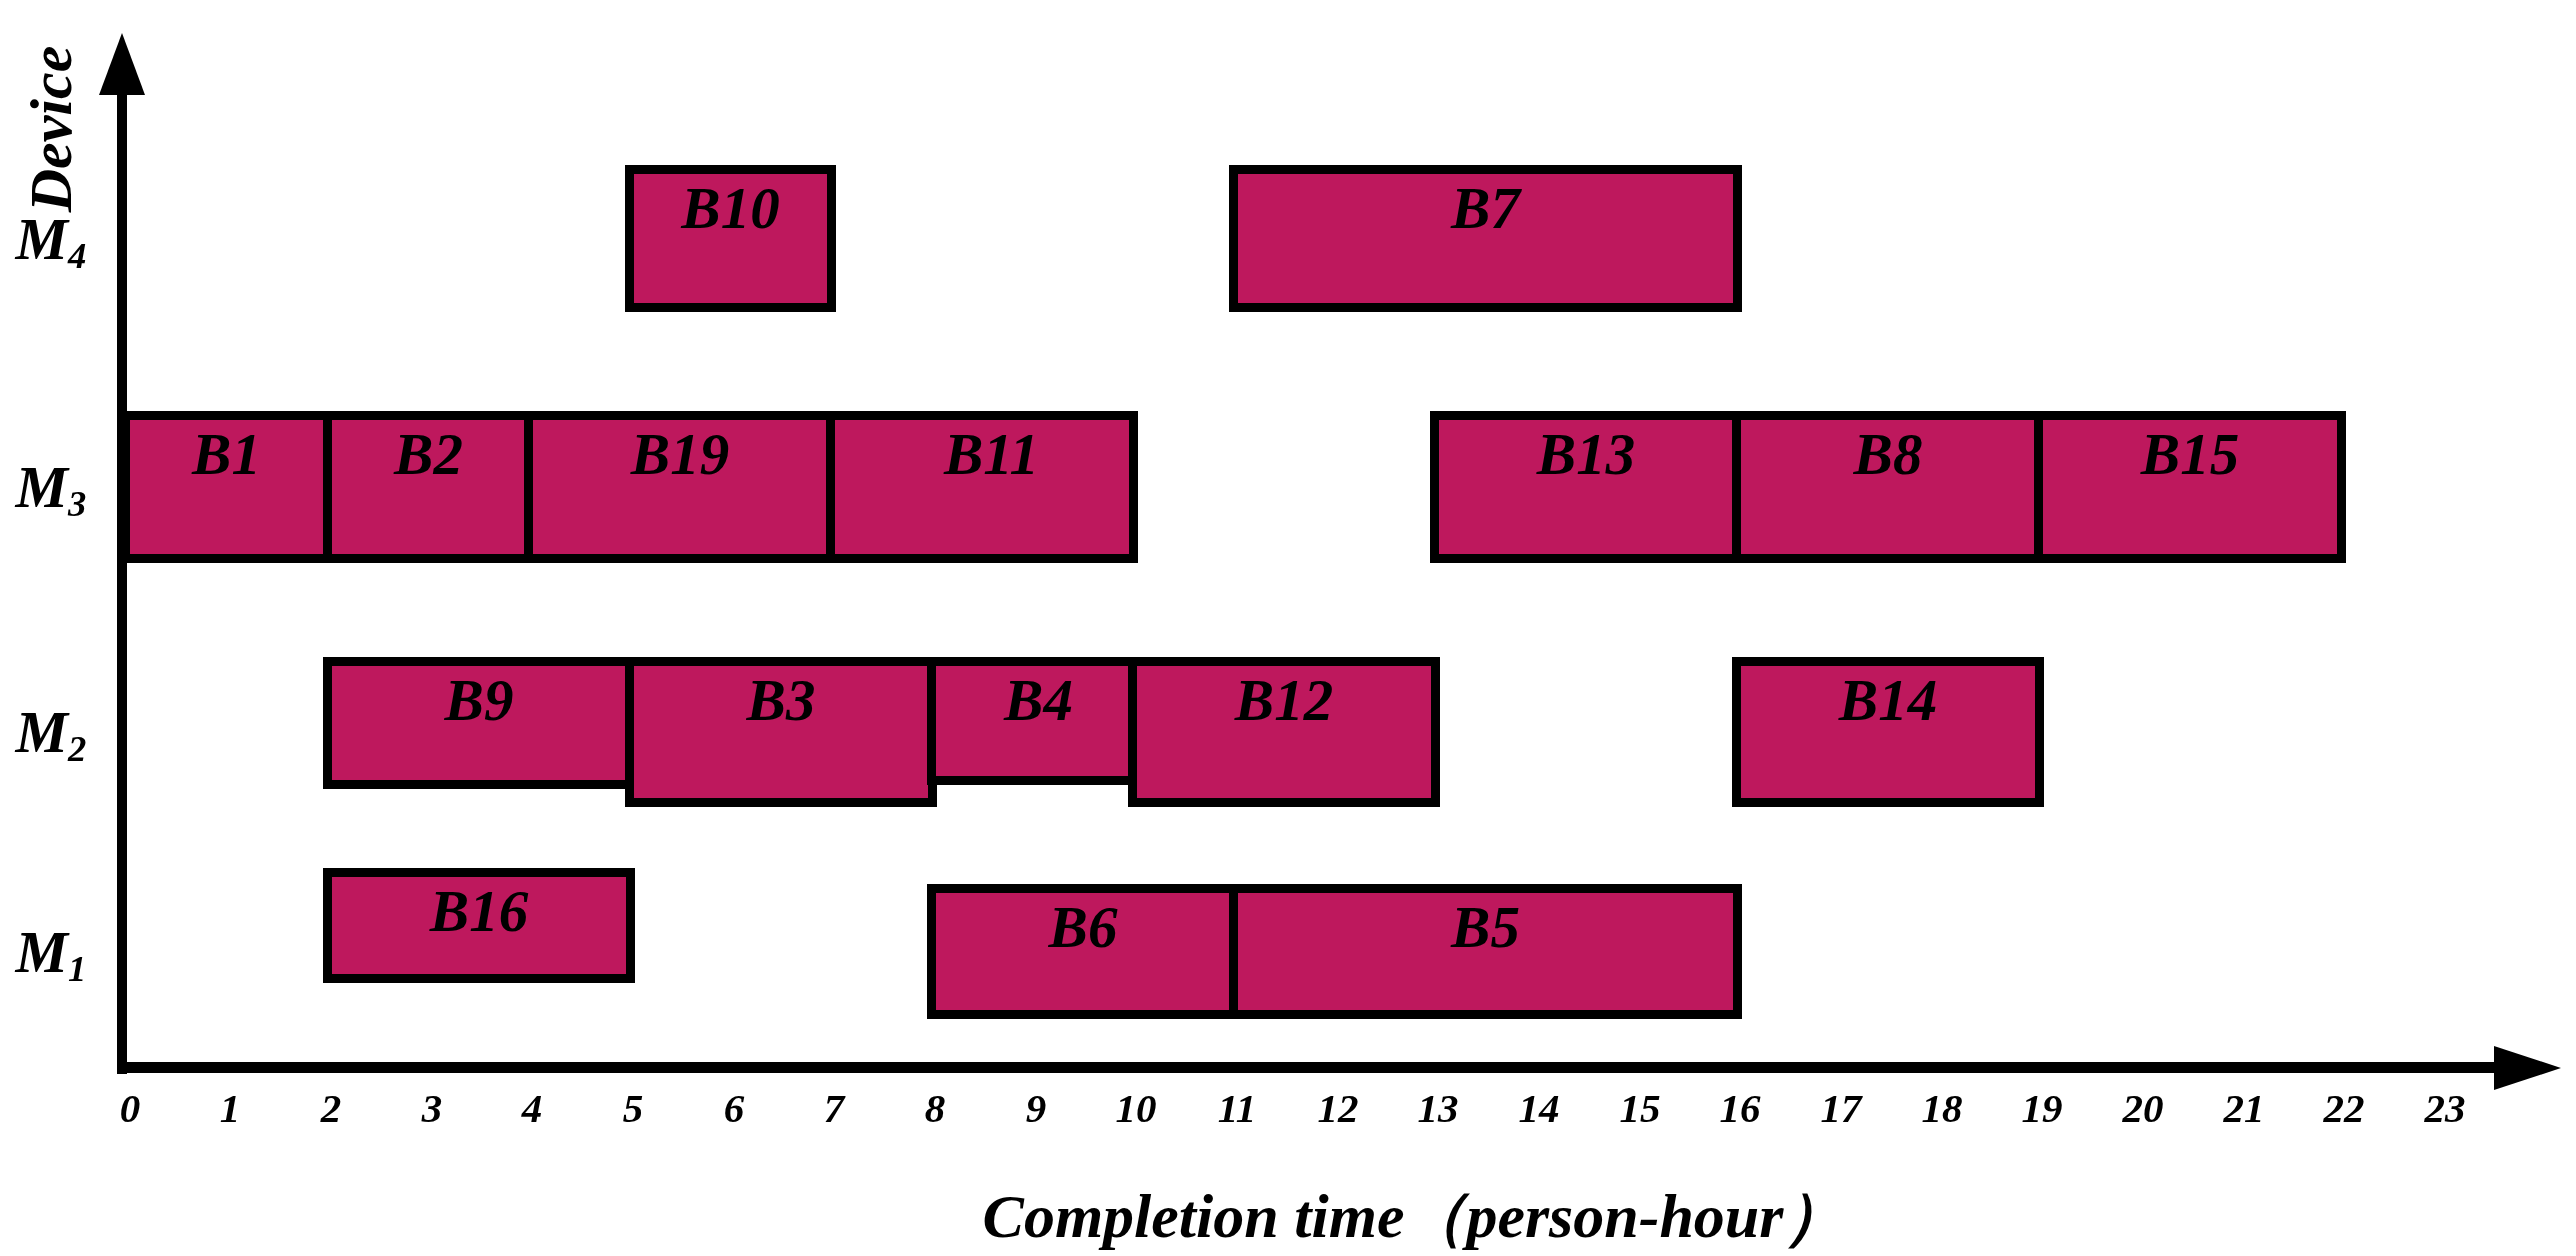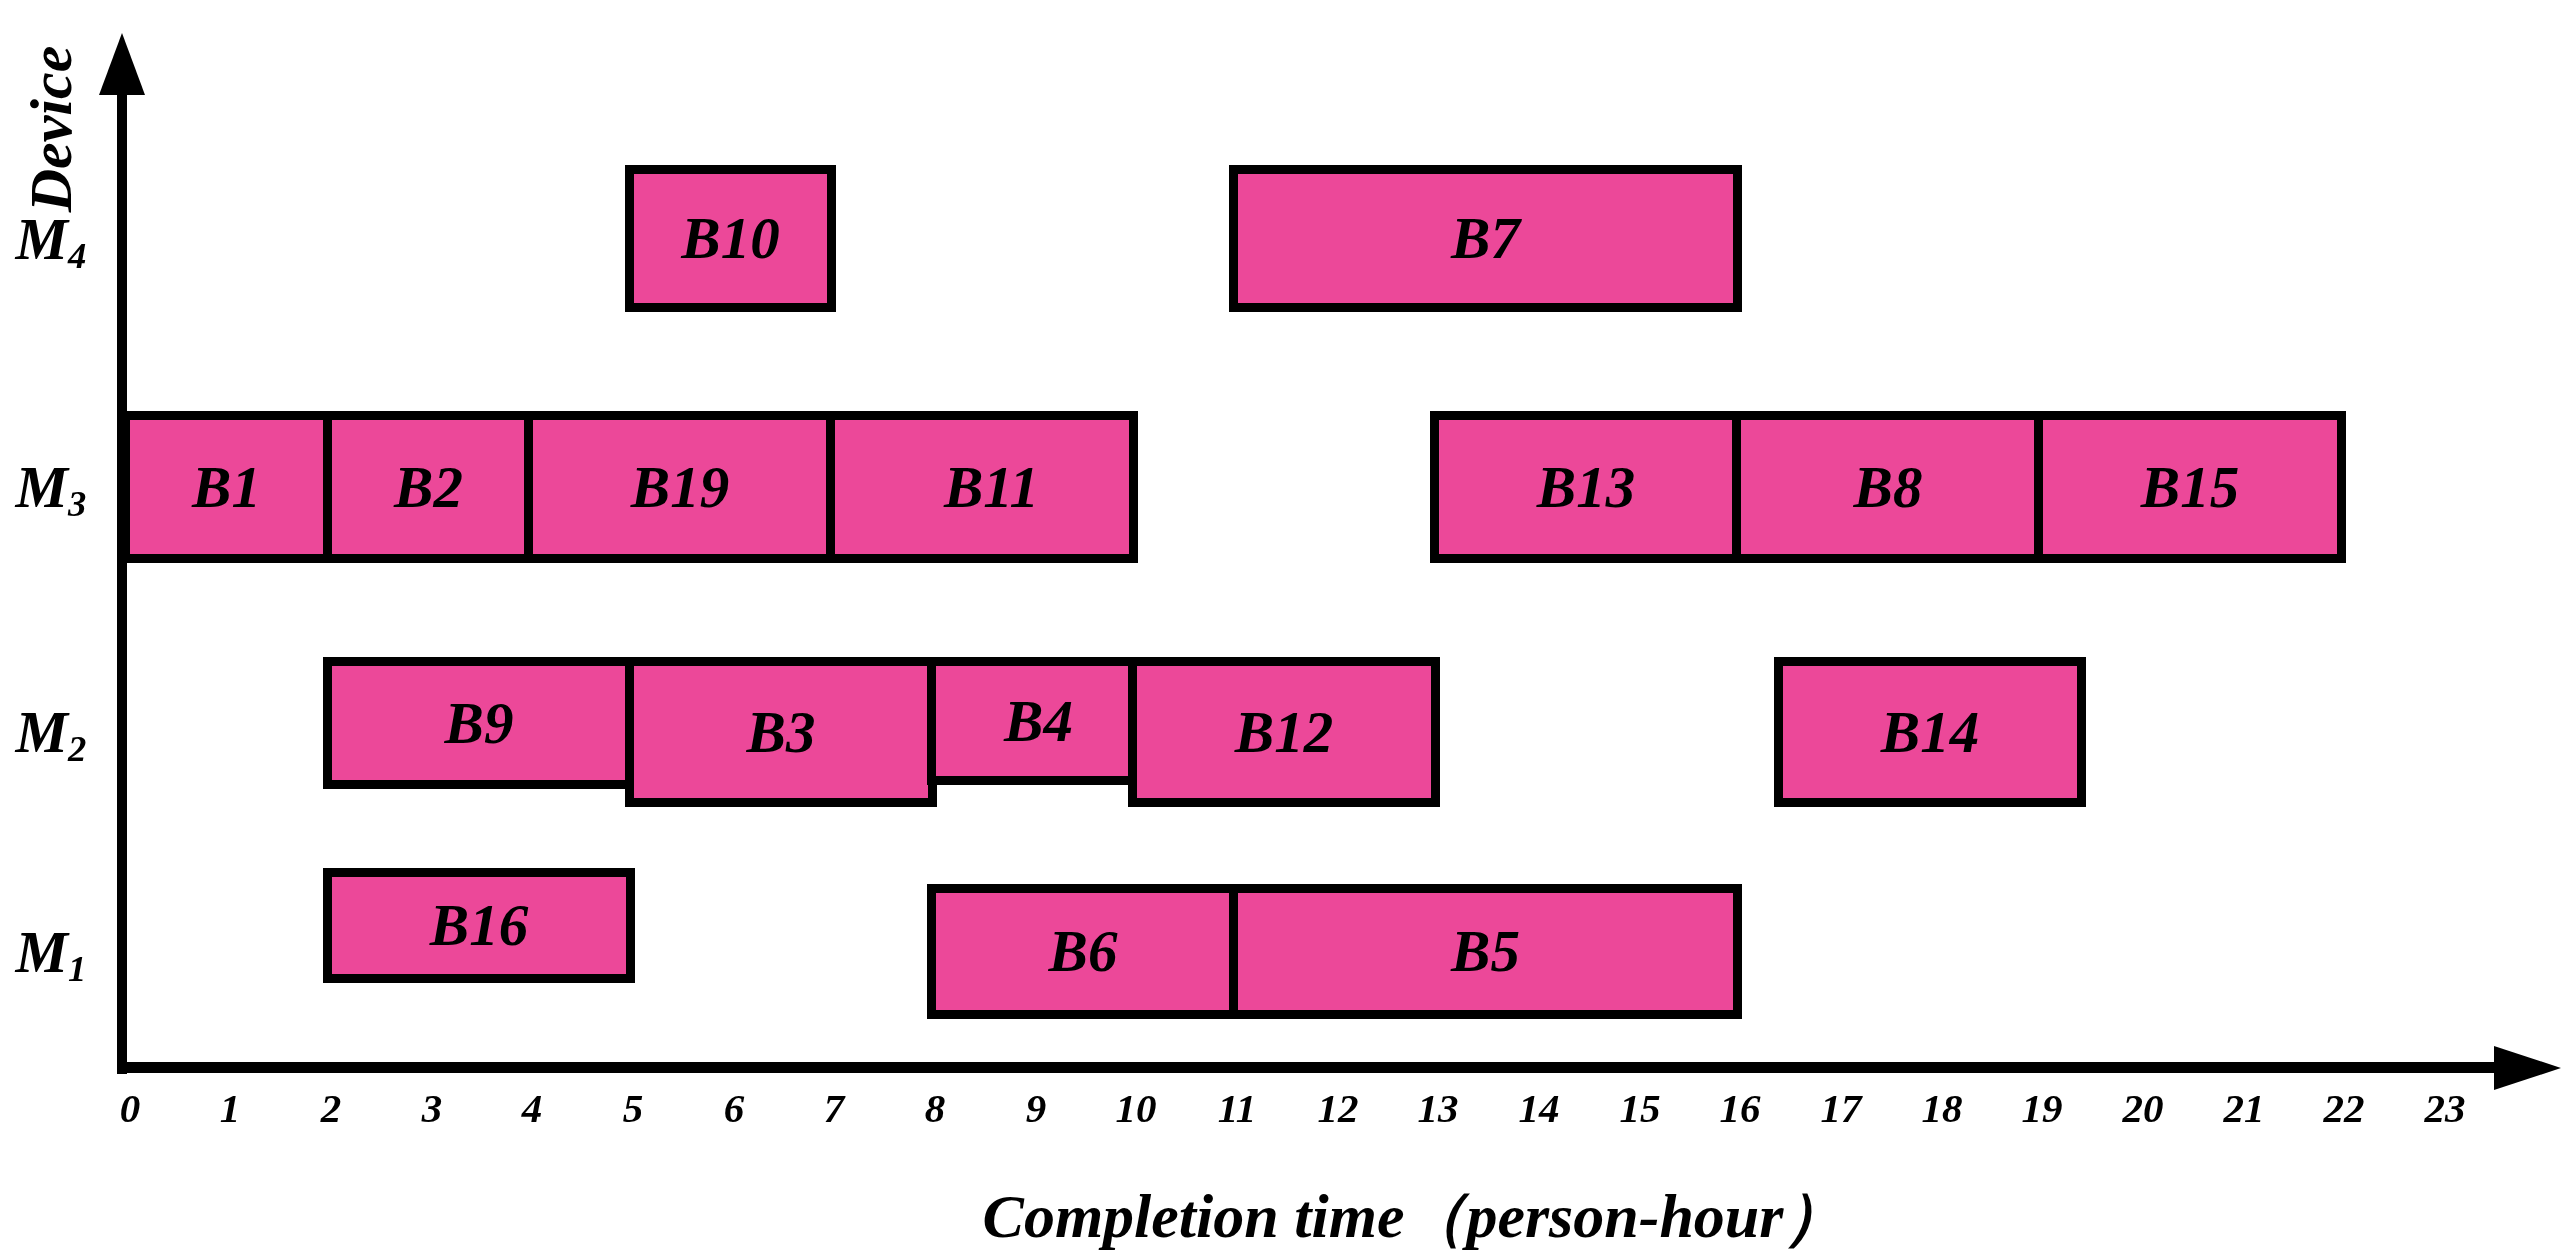--- a/index.html
+++ b/index.html
@@ -57,23 +57,22 @@
   .device-label sub {
     font-size: 0.62em;
     line-height: 0;
     vertical-align: -0.25em;
   }
   
   .gantt-bar {
     position: absolute;
     box-sizing: border-box;
     border: 9.8px solid #000000;
-    background: #ec4899;
+    background: #be185d;
     display: flex;
-    align-items: center;
     justify-content: center;
   }
   .gantt-bar .bar-label {
     font-size: 59px; font-weight: bold; font-style: italic;
     white-space: nowrap;
   }
   
   .x-tick-label {
     position: absolute;
     top: 1084px;
@@ -130,21 +129,21 @@
       </div>
       <div class="gantt-bar" style="left: 625px; top: 657px; width: 312px; height: 150px;">
         <span class="bar-label">B3</span>
       </div>
       <div class="gantt-bar" style="left: 927px; top: 657px; width: 211px; height: 128px; padding-left: 12px;">
         <span class="bar-label">B4</span>
       </div>
       <div class="gantt-bar" style="left: 1128px; top: 657px; width: 312px; height: 150px;">
         <span class="bar-label">B12</span>
       </div>
-      <div class="gantt-bar" style="left: 1732px; top: 657px; width: 312px; height: 150px; margin-left: 42px;">
+      <div class="gantt-bar" style="left: 1732px; top: 657px; width: 312px; height: 150px;">
         <span class="bar-label">B14</span>
       </div>
       <div class="device-label" style="left: 51px; top: 952px;"><span>M</span><sub>1</sub></div>
       <div class="gantt-bar" style="left: 323px; top: 868px; width: 312px; height: 115px;">
         <span class="bar-label">B16</span>
       </div>
       <div class="gantt-bar" style="left: 927px; top: 884px; width: 312px; height: 135px;">
         <span class="bar-label">B6</span>
       </div>
       <div class="gantt-bar" style="left: 1229px; top: 884px; width: 513px; height: 135px;">

